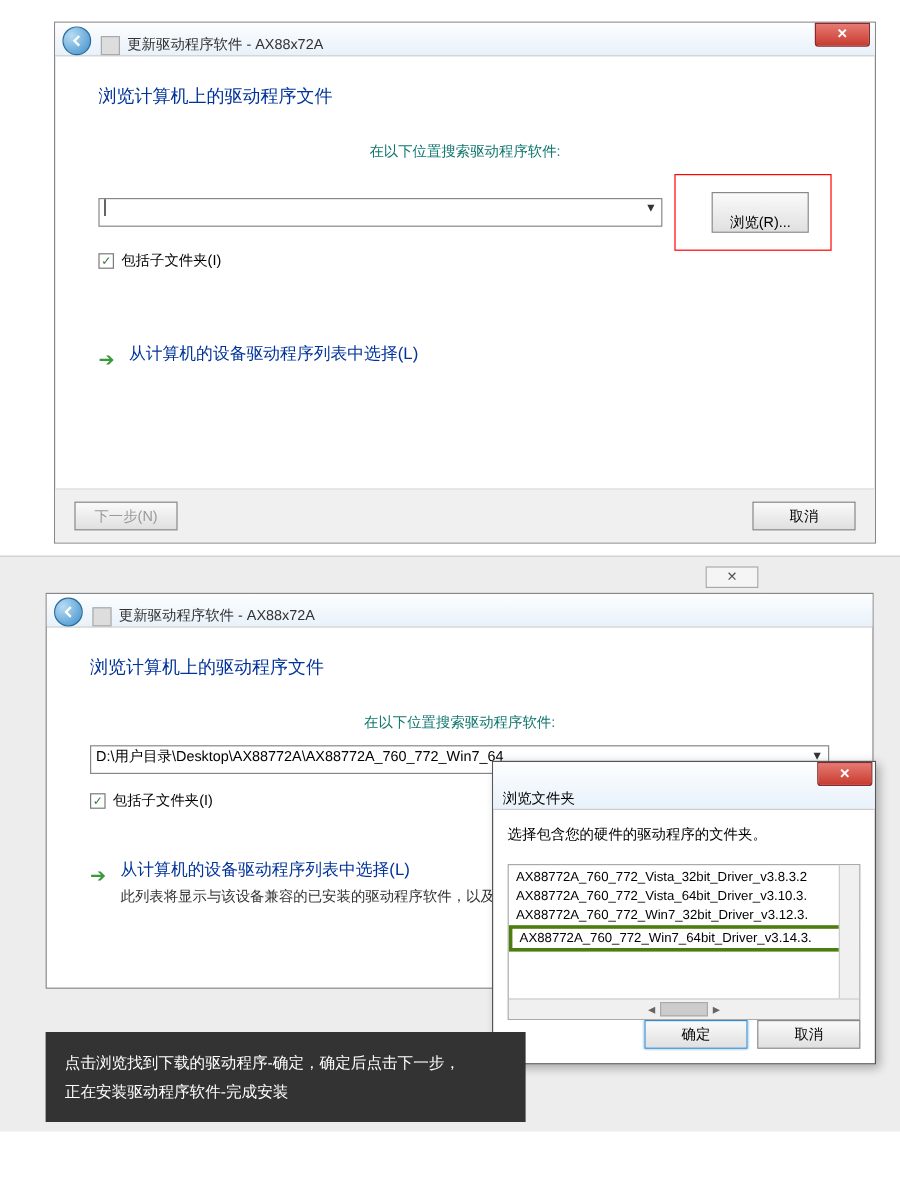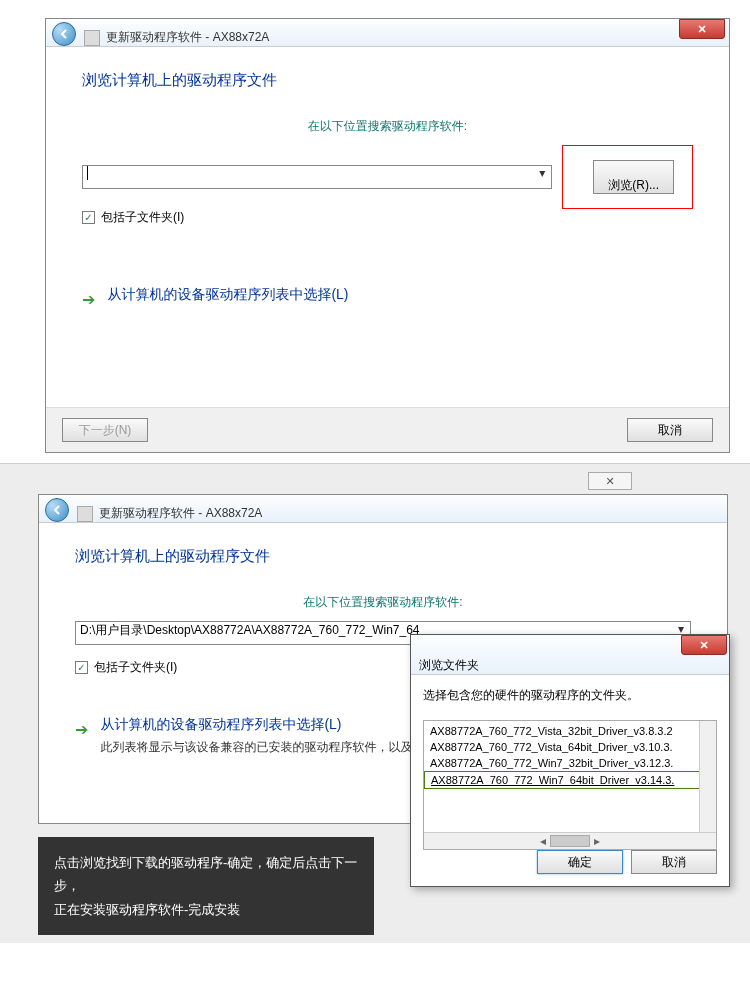--- a/index.html
+++ b/index.html
@@ -201,21 +201,21 @@
       position: relative;
       background: #fff;
     }
     .folder-list-inner { padding: 2px 0; }
     .folder-item {
       padding: 2px 6px;
       font-size: 11px;
       white-space: nowrap;
       overflow: hidden;
     }
-    .folder-item.selected { border: 1px solid #4d7c0f; text-decoration: underline; }
+    .folder-item.selected { border: 3px solid #4d7c0f; }
     .scroll-v {
       position: absolute; right: 0; top: 0; bottom: 17px;
       width: 17px; background: #f0f0f0; border-left: 1px solid #ccc;
     }
     .scroll-h {
       position: absolute; left: 0; right: 0; bottom: 0;
       height: 17px; background: #f0f0f0; border-top: 1px solid #ccc;
       display: flex; align-items: center; justify-content: center;
     }
     .scroll-h::before, .scroll-h::after { content: "◂"; padding: 0 4px; color: #666; }
@@ -232,21 +232,21 @@
     .folder-buttons { display: flex; justify-content: flex-end; gap: 8px; }
     .ok-btn {
       border: 1px solid #3a8ac9;
       box-shadow: 0 0 2px #6ab0e8;
     }
     
     
     .overlay {
       position: absolute;
       left: 38px; bottom: 8px;
-      width: 336px;
+      width: 400px;
       background: #333;
       color: #fff;
       padding: 14px 16px;
       font-size: 13px;
       line-height: 1.8;
       z-index: 10;
     }
   </style>
 </head>
 <body>

